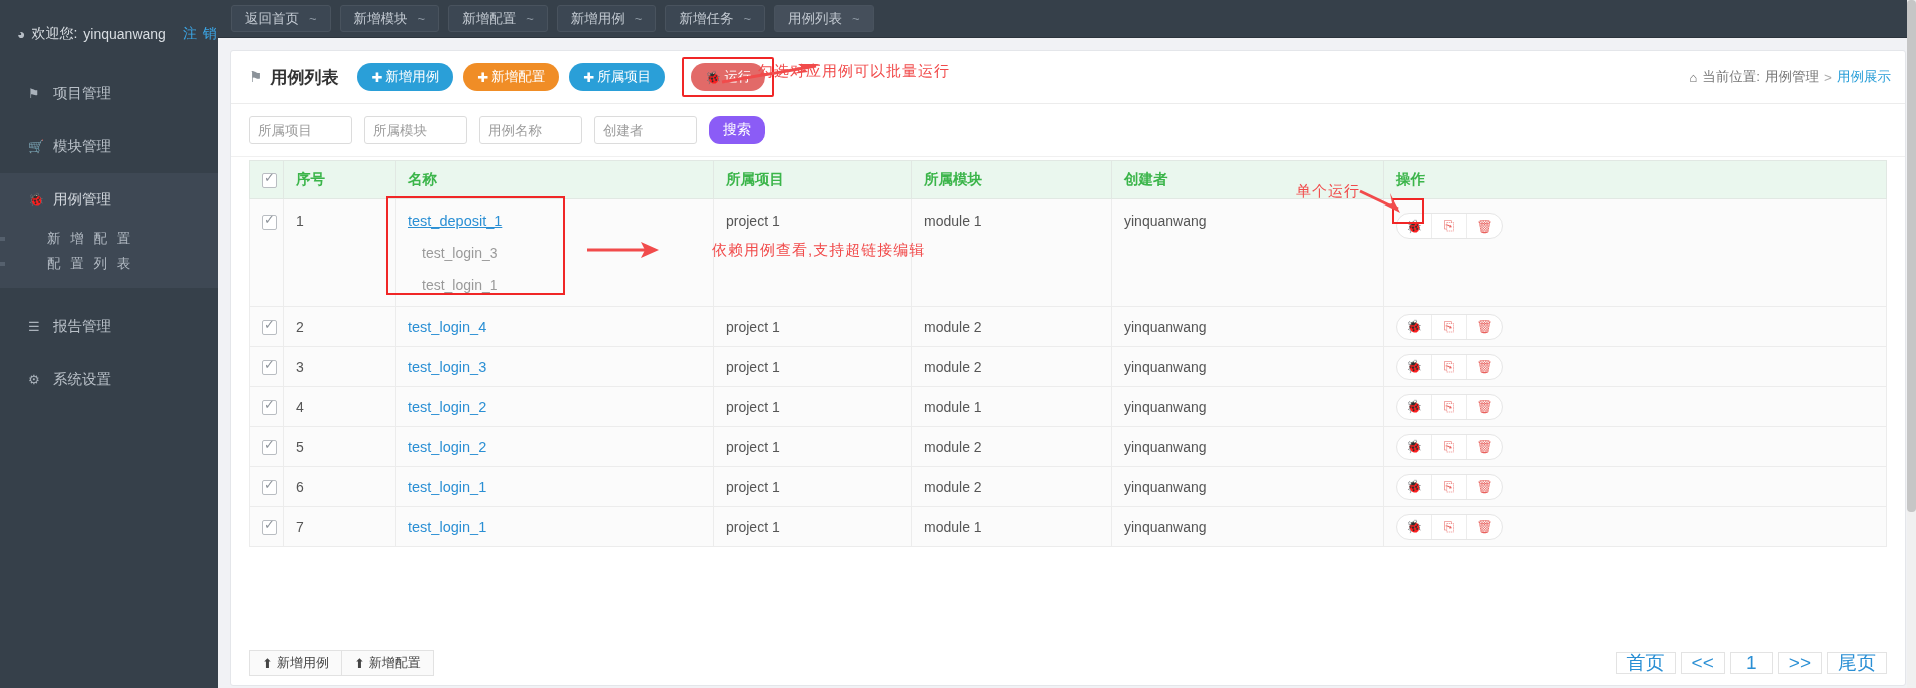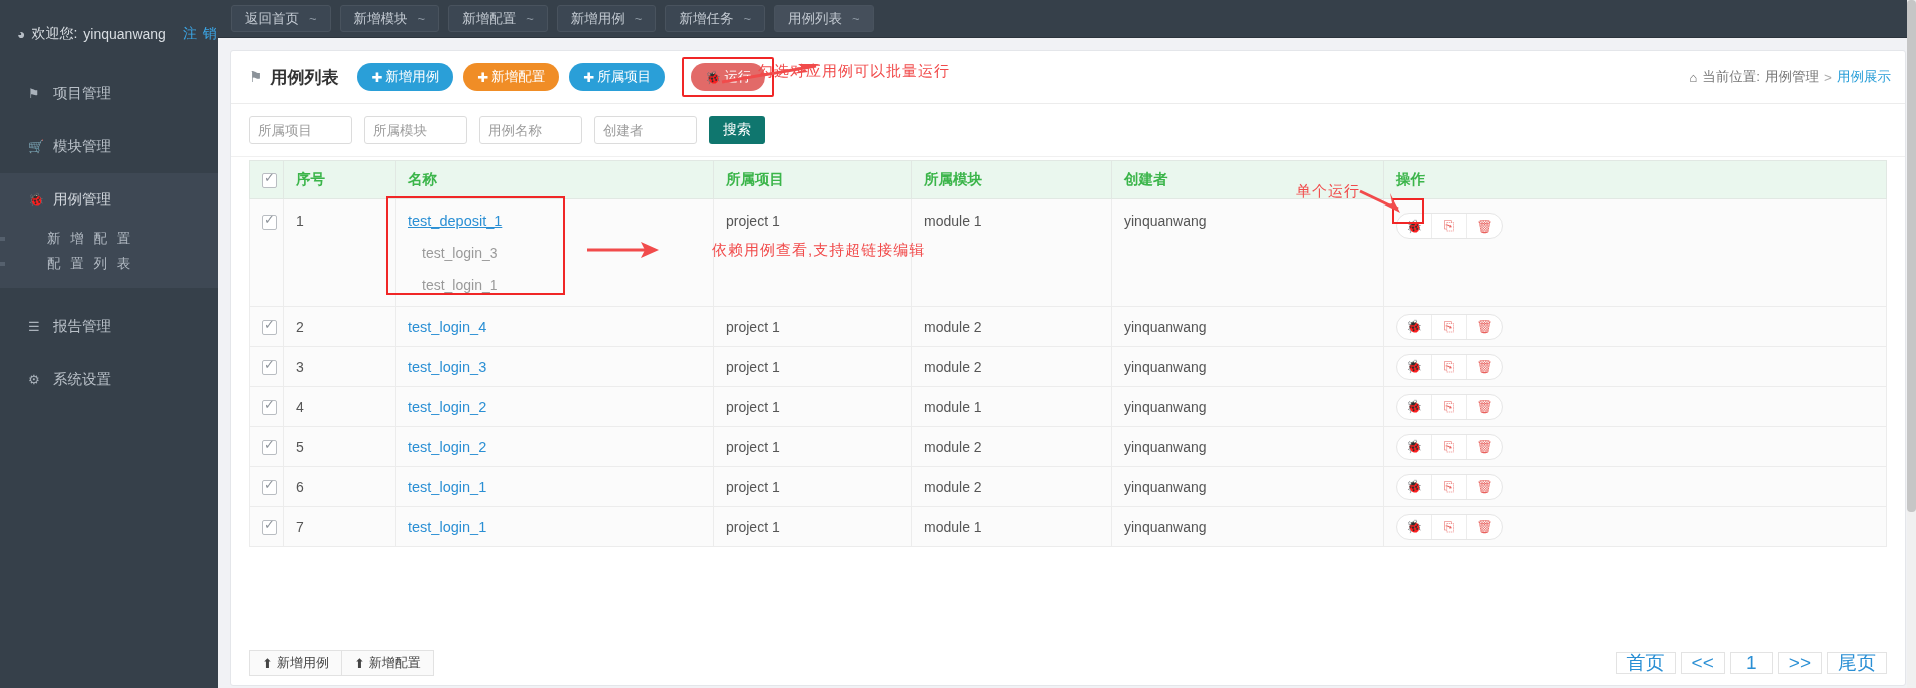--- a/index.html
+++ b/index.html
@@ -116,22 +116,22 @@
     height: 53px; display:flex; align-items:center; gap: 12px;
     padding: 0 18px; border-bottom:1px solid #f0f0f0;
   }
   .search-row input {
     width: 103px; height: 28px; border:1px solid #dcdcdc; border-radius:3px;
     padding: 0 8px; font-size:13.5px; color:#555; outline:none;
     font-family: inherit; background:#fff;
   }
   .search-row input::placeholder { color:#9d9d9d; }
   .btn-search {
-    height: 28px; padding: 0 14px; background:#0f766e; color:#fff;
-    border:none; border-radius:3px; font-size:14px; cursor:pointer;
+    height: 28px; padding: 0 14px; background:#8b5cf6; color:#fff;
+    border:none; border-radius:11px; font-size:14px; cursor:pointer;
     font-family: inherit;
   }
 
   
   .tbl-wrap { padding: 3px 18px 0 18px; }
   table { border-collapse: collapse; width: 100%; table-layout: fixed; border-radius: 25px; }
   thead th {
     background:#eaf7ee; border:1px solid #e1e8e3;
     color:#3bb54a; font-size:14.5px; font-weight:bold;
     text-align:left; height: 38px; padding: 0 12px;

